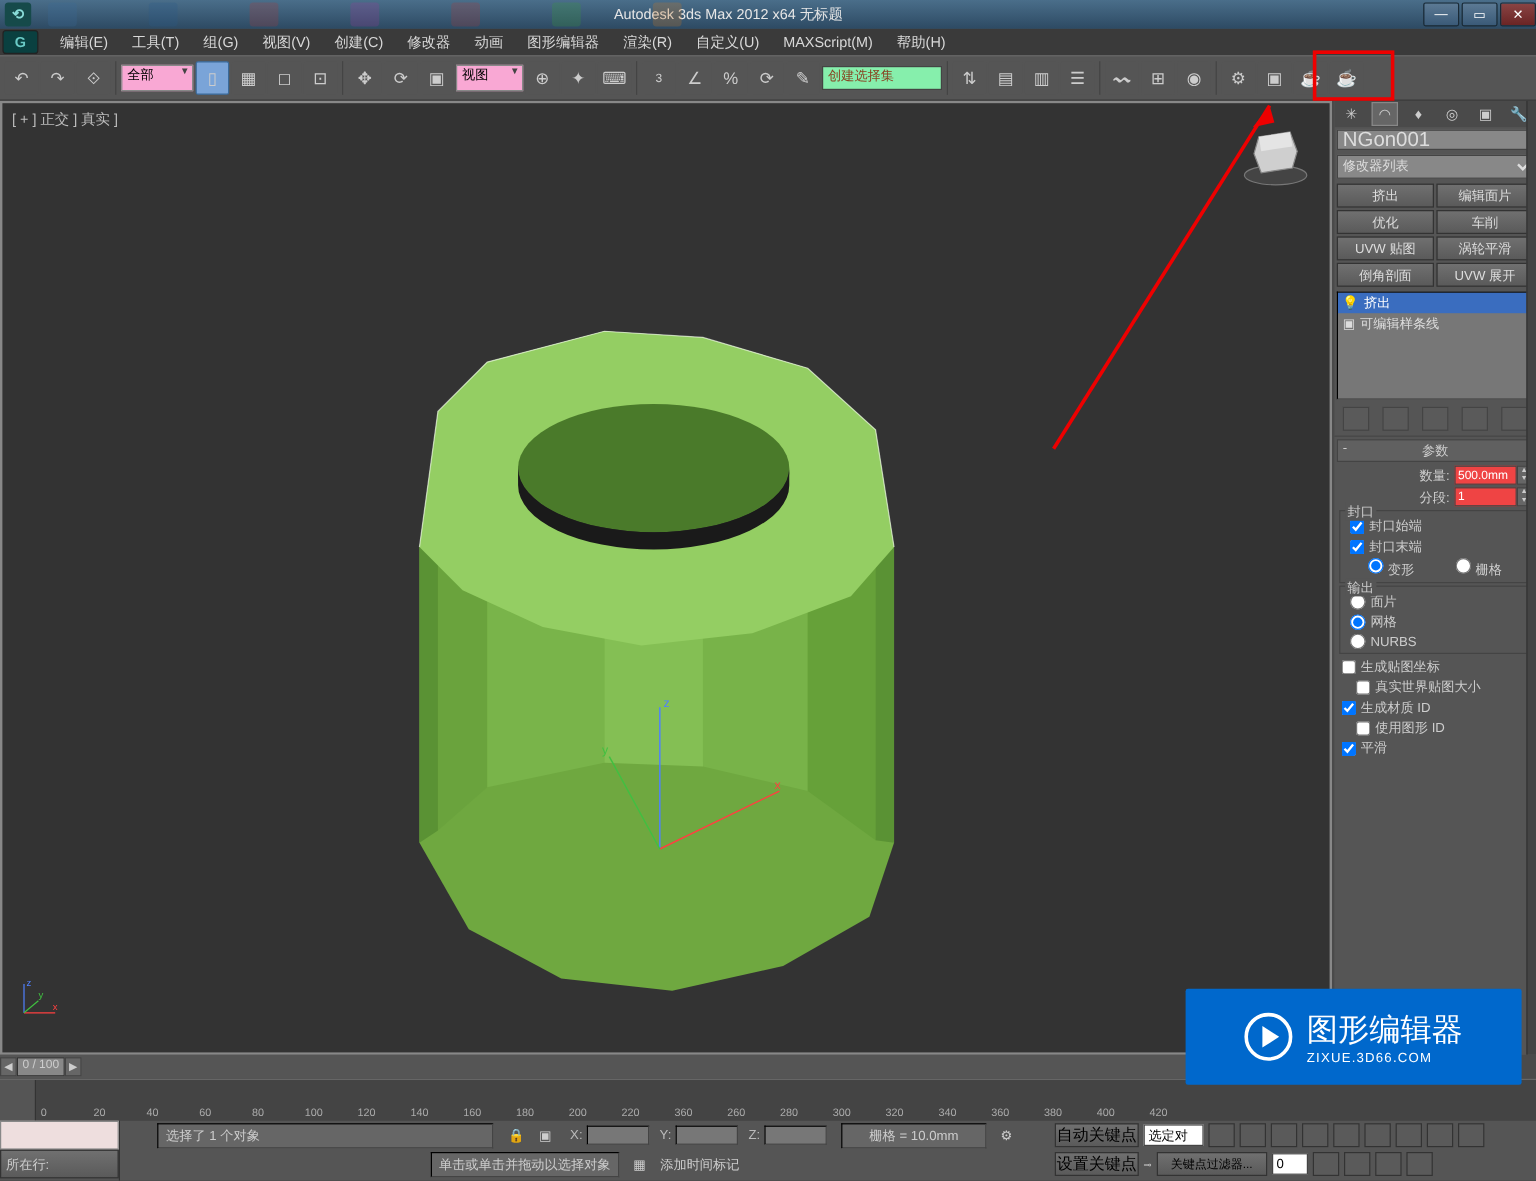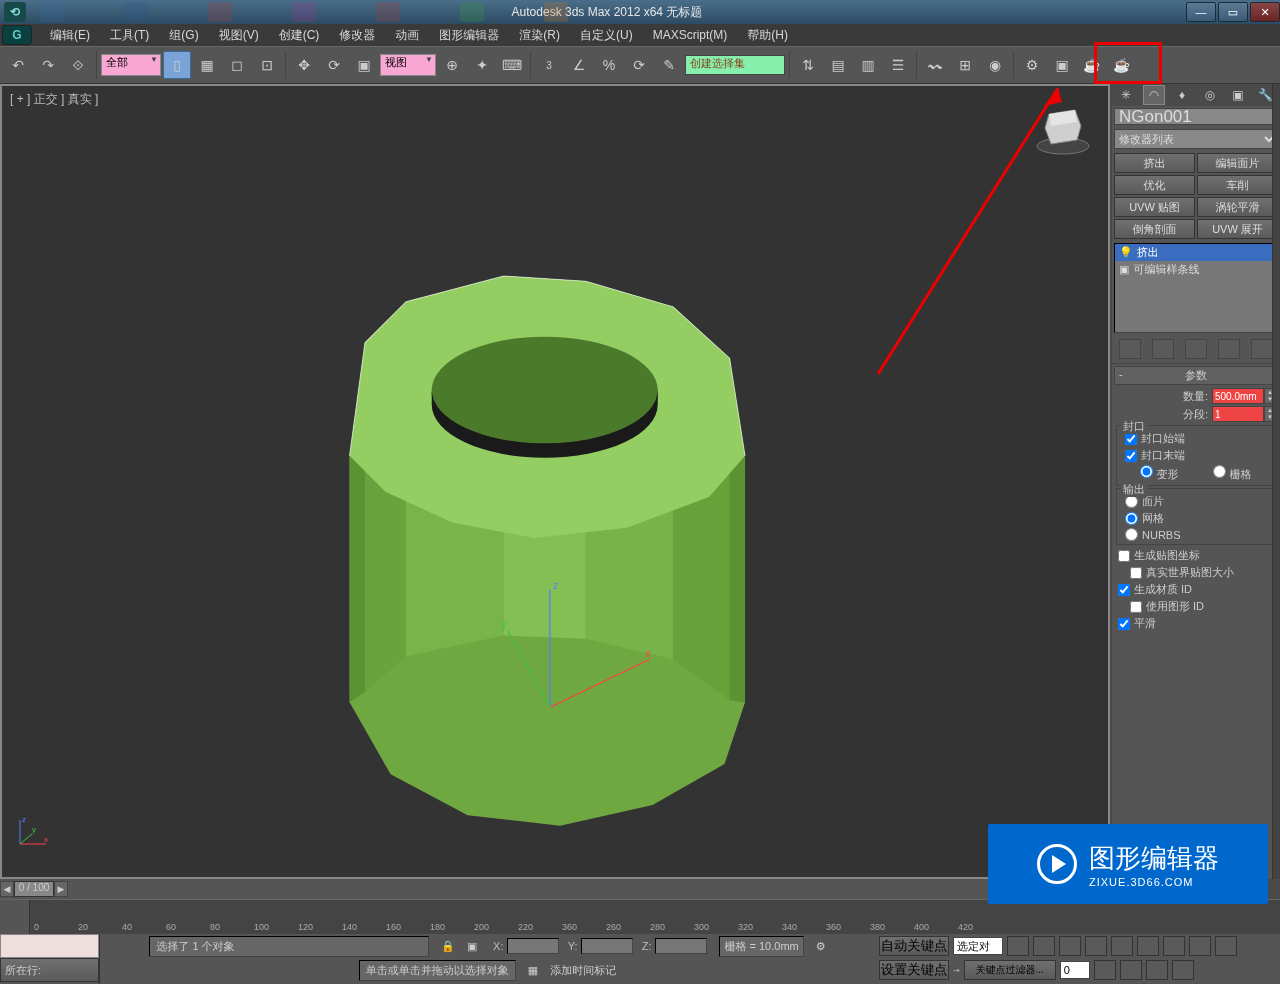--- a/index.html
+++ b/index.html
@@ -74,21 +74,21 @@
 .statusbar { position:absolute; left:0; right:0; bottom:0; height:50px; background:#555; display:flex; font-size:11px; }
 .statusbar .col1 { width:100px; border-right:1px solid #333; display:flex; flex-direction:column; }
 .statusbar .col1 .pink { height:24px; background:#eedede; border:1px solid #888; }
 .statusbar .col1 .lbl { height:24px; display:flex; align-items:center; padding-left:4px; background:linear-gradient(#707070,#5a5a5a); border:1px solid #333; }
 .statusbar .col2 { flex:1; display:flex; flex-direction:column;align-items:center; }
 .statusbar .msgrow { height:24px; display:flex; align-items:center; gap:12px; padding:0 6px; }
 .statusbar .msgrow .msgbox { background:#666; border:1px inset #444; padding:2px 6px; }
 .statusbar .coords { display:flex; gap:4px; align-items:center; }
 .statusbar .coords .lbl{ width:14px;text-align:right;color:#bbb;}
 .statusbar .coords .val { width:52px; height:16px; background:#777; border:1px inset #444; }
-.statusbar .gridbox { background:#666; border:1px inset #444; padding:2px 4px; }
+.statusbar .gridbox { background:#666; border:1px inset #444; padding:2px 22px; }
 .statusbar .col3 { width:405px; display:flex; flex-direction:column;}
 .statusbar .col3 .row { height:24px; display:flex; align-items:center; gap:4px; padding:0 4px;}
 .statusbar .smallbtn{width:22px;height:20px;background:#5a5a5a;border:1px solid #333;}
 .statusbar input[type=text]{background:#fff; color:#000; border:1px solid #444;height:18px;font-size:11px;padding:0 3px;}
 
 .watermark { position:absolute; right:12px; bottom:80px; width:280px; height:80px; background:#0068cc; color:#fff; display:flex; align-items:center; justify-content:center; gap:12px; font-size:26px; border-radius:2px;}
 .watermark .play { width:40px;height:40px;border:3px solid #fff;border-radius:50%;display:flex;align-items:center;justify-content:center;}
 .watermark .play::after{content:"";border-left:14px solid #fff;border-top:9px solid transparent;border-bottom:9px solid transparent;margin-left:4px;}
 .watermark .sub{font-size:11px; letter-spacing:1px;}
 

